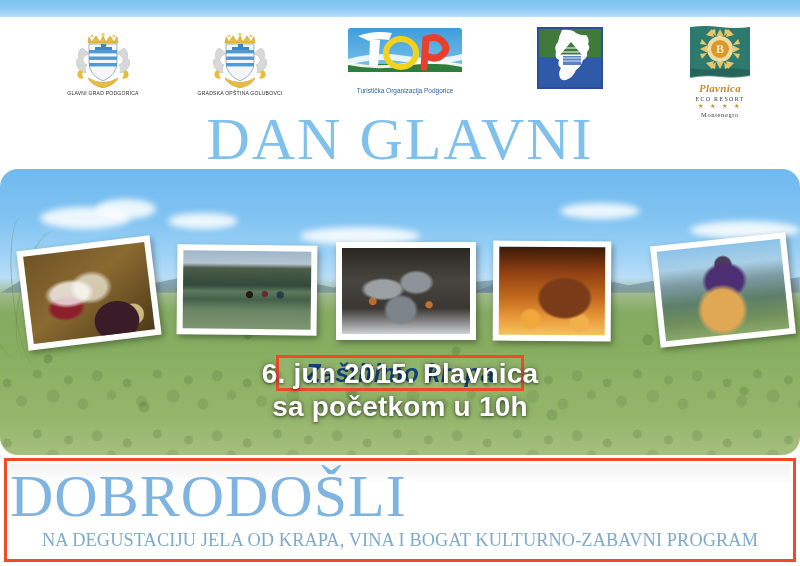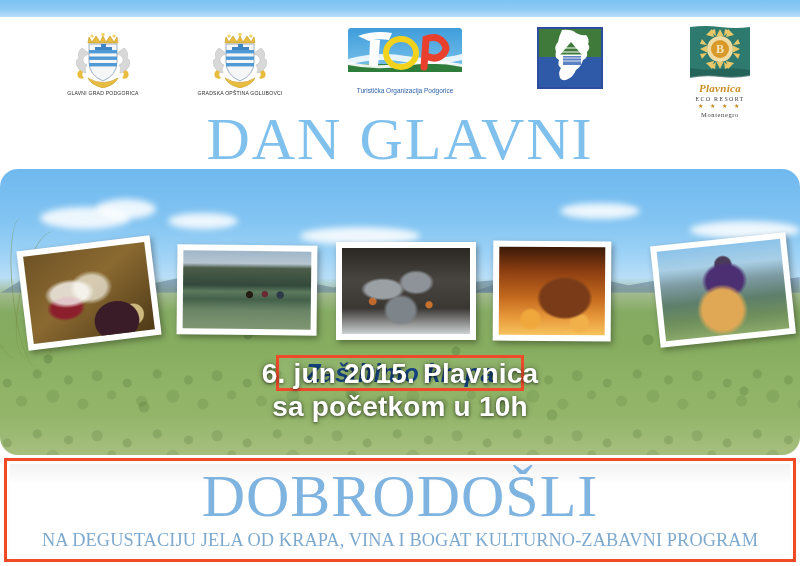--- a/index.html
+++ b/index.html
@@ -231,21 +231,20 @@
     background:#fdfdfd;
     box-sizing:border-box;
     overflow:hidden;
   }
   .banner-inner{
     position:absolute;left:3px;top:3px;right:3px;bottom:3px;
     background:linear-gradient(to bottom,#f2f2f2 0%,#ffffff 22%,#ffffff 100%);
   }
   .welcome{
     position:absolute;left:0;top:2px;width:100%;
-    text-align:center;
     font-family:"Liberation Serif",serif;
     font-size:60px;
     color:#7fb4e0;
     letter-spacing:1px;
     line-height:1.02;
     white-space:nowrap;
   }
   .welcome-sub{
     position:absolute;left:0;bottom:5px;width:100%;
     text-align:center;

